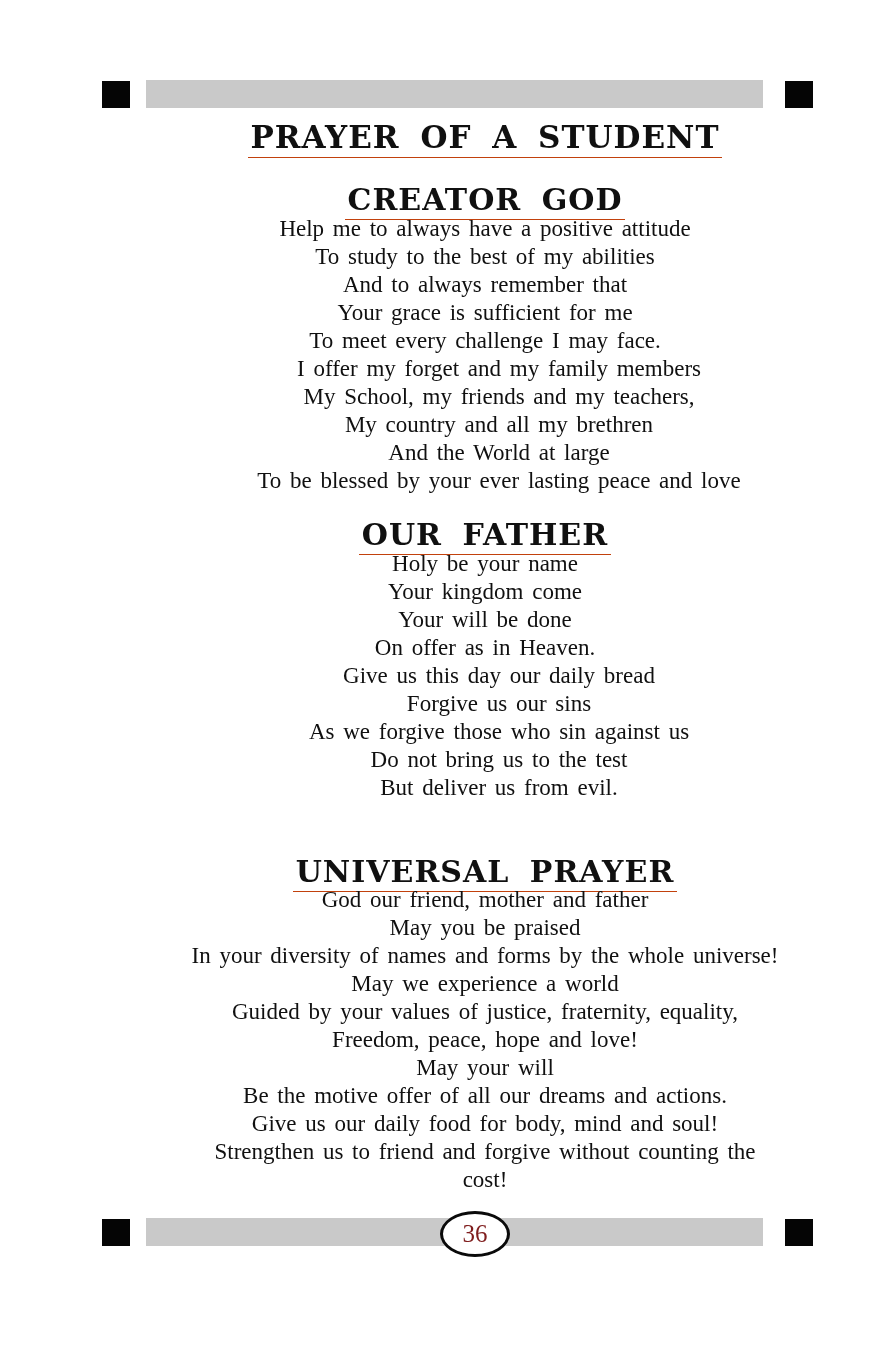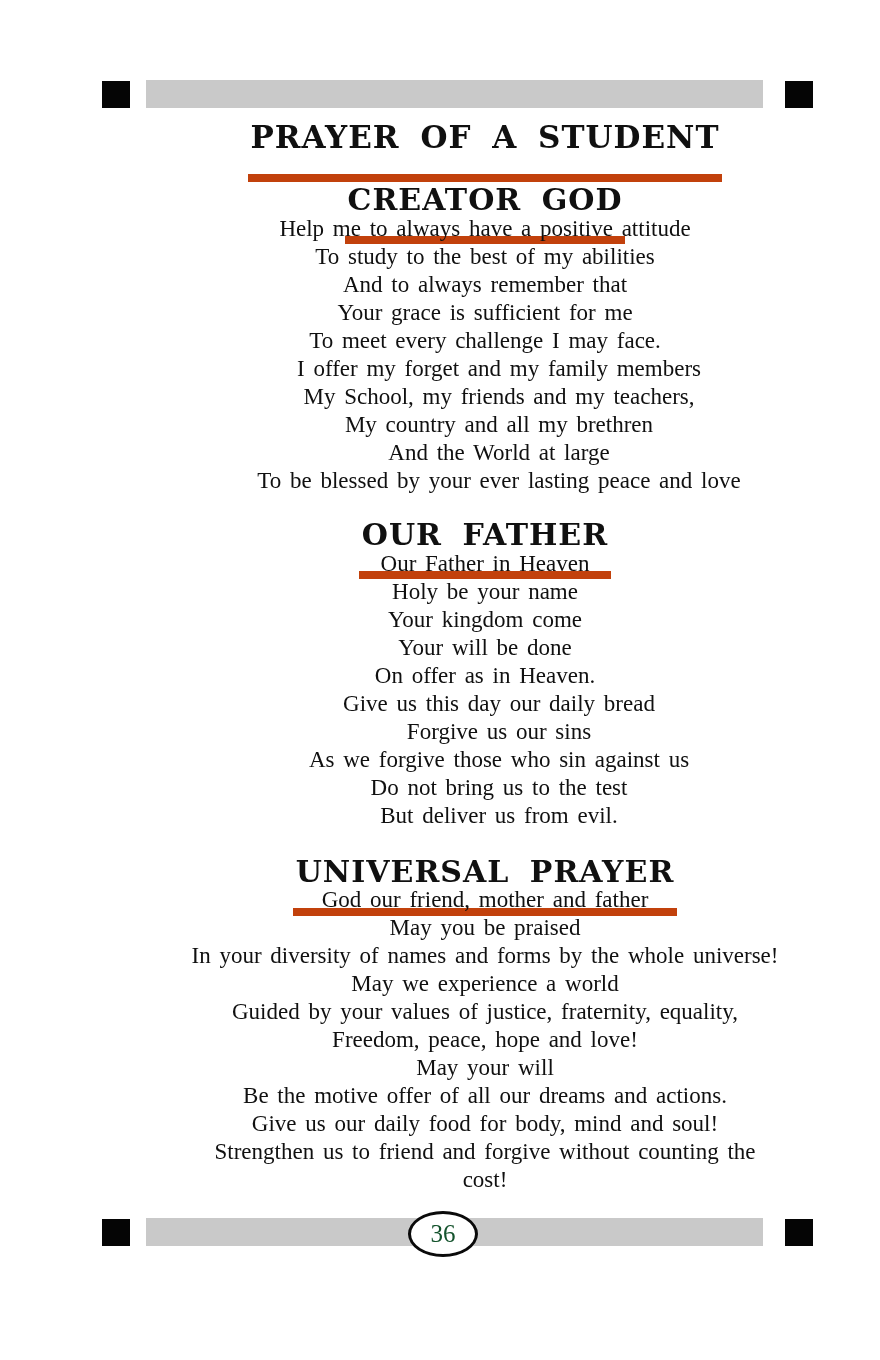--- a/index.html
+++ b/index.html
@@ -48,22 +48,22 @@
   .heading {
     position: absolute;
     width: 100%;
     text-align: center;
     font-family: "DejaVu Serif", serif;
     font-weight: bold;
     white-space: nowrap;
   }
   .heading .u {
     display: inline-block;
-    border-bottom: 8px solid #c2410c;
-    padding: 0 3px 19px 3px;
+    border-bottom: 1px solid #c2410c;
+    padding: 0 3px 2px 3px;
     letter-spacing: 1px;
     word-spacing: 9px;
   }
   .h-main { top: 119px; font-size: 31px; }
   .h-sub  { font-size: 30px; margin-top: 12px; }
   #h-creator   { top: 170px; }
   #h-ourfather { top: 505px; }
   #h-universal { top: 842px; }
 
   .prayer {
@@ -76,33 +76,33 @@
   }
   #prayer-1 { top: 215px; }
   #prayer-2 { top: 550px; }
   #prayer-3 { top: 886px; }
   .line { height: 28px; text-align: center; }
   .indent { padding-left: 28px; }
 
   
   .page-number {
     position: absolute;
-    left: 408px;
+    left: 440px;
     top: 1211px;
     width: 64px;
     height: 40px;
     background: #ffffff;
     border: 3px solid #0a0a0a;
     border-radius: 50%;
     display: flex;
     align-items: center;
     justify-content: center;
     font-family: "Liberation Serif", serif;
     font-size: 25px;
-    color: #14532d;
+    color: #7f1d1d;
   }
 </style>
 </head>
 <body>
 
 <div class="page">
 
   <div class="rule-bar bar-top"></div>
   <div class="corner-square sq-tl"></div>
   <div class="corner-square sq-tr"></div>
@@ -126,21 +126,20 @@
       <div class="line indent">My School, my friends and my teachers,</div>
       <div class="line indent">My country and all my brethren</div>
       <div class="line indent">And the World at large</div>
       <div class="line indent">To be blessed by your ever lasting peace and love</div>
     </div>
 
     <div class="heading h-sub" id="h-ourfather">
       <span class="u">OUR FATHER</span>
     </div>
     <div class="prayer" id="prayer-2">
-      <div class="line">Our Father in Heaven</div>
       <div class="line">Holy be your name</div>
       <div class="line">Your kingdom come</div>
       <div class="line">Your will be done</div>
       <div class="line">On offer as in Heaven.</div>
       <div class="line indent">Give us this day our daily bread</div>
       <div class="line indent">Forgive us our sins</div>
       <div class="line indent">As we forgive those who sin against us</div>
       <div class="line indent">Do not bring us to the test</div>
       <div class="line indent">But deliver us from evil.</div>
     </div>

